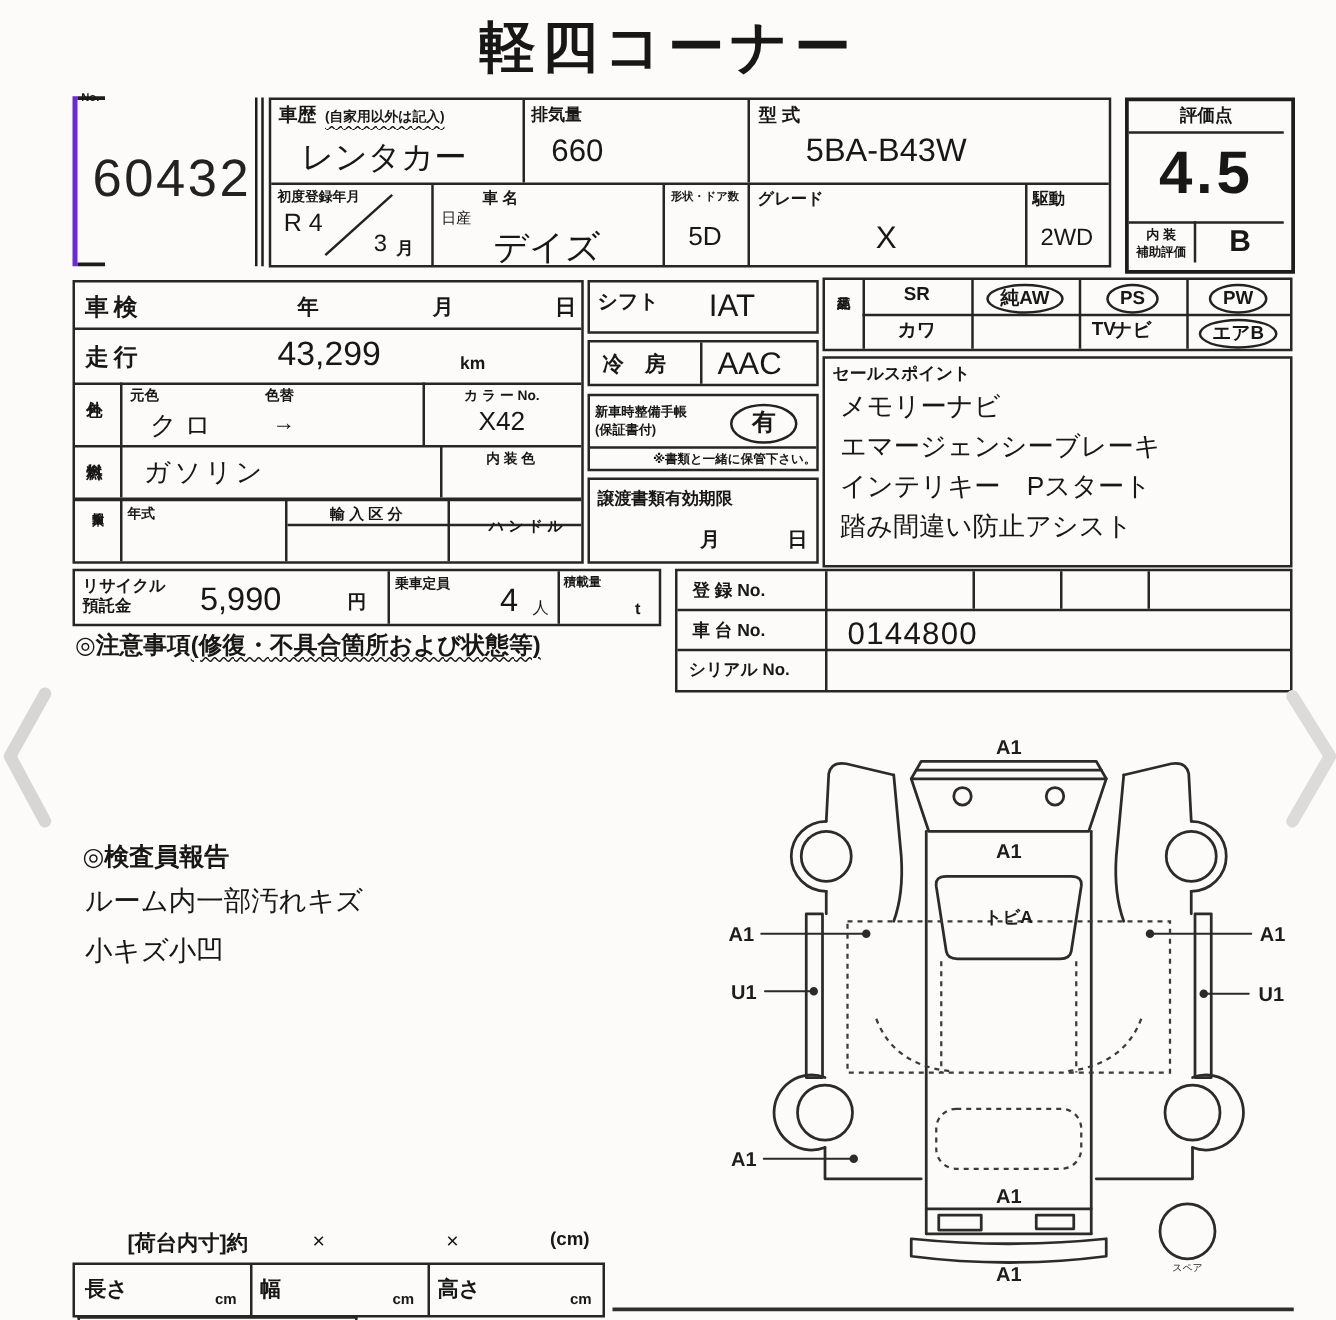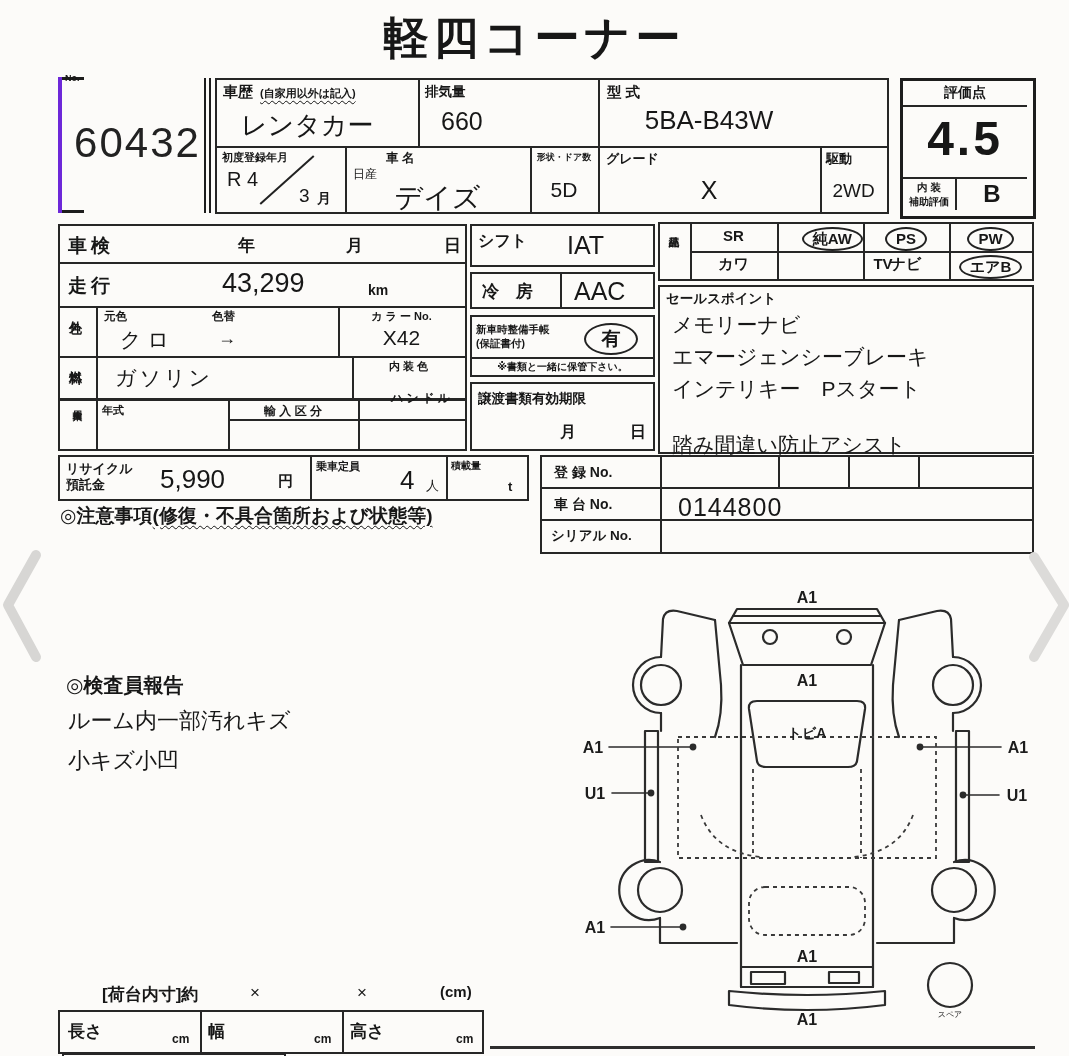--- a/index.html
+++ b/index.html
@@ -113,21 +113,21 @@
     <span class="abs" style="left:55px;top:138px;font-size:21px;letter-spacing:3px;">ガソリン</span>
     <div class="abs ctr b" style="left:292px;top:133px;width:113px;font-size:11px;">内 装 色</div>
 
     <div class="vl" style="left:36px;top:174px;height:49px;"></div>
     <div class="vl" style="left:168px;top:174px;height:49px;"></div>
     <div class="vl" style="left:298px;top:174px;height:49px;"></div>
     <div class="hl" style="left:170px;top:193px;width:235px;"></div>
     <div class="abs b vert" style="left:13px;top:177px;font-size:9.5px;">輸入車用</div>
     <span class="abs b" style="left:42px;top:177px;font-size:11px;">年式</span>
     <div class="abs ctr b" style="left:168px;top:177px;width:130px;font-size:12px;">輸 入 区 分</div>
-    <div class="abs ctr b" style="left:298px;top:164px;width:125px;font-size:12px;">ハ ン ド ル</div>
+    <div class="abs ctr b" style="left:298px;top:187px;width:125px;font-size:12px;">ハ ン ド ル</div>
   </div>
 
   <div class="bx" style="left:58px;top:455px;width:467px;height:42px;">
     <div class="vl" style="left:250px;top:0;height:42px;"></div>
     <div class="vl" style="left:386px;top:0;height:42px;"></div>
     <span class="abs b" style="left:6px;top:3px;font-size:13px;">リサイクル</span>
     <span class="abs b" style="left:6px;top:19px;font-size:13px;">預託金</span>
     <span class="abs" style="left:100px;top:7px;font-size:26px;">5,990</span>
     <span class="abs b" style="left:218px;top:15px;font-size:15px;">円</span>
     <span class="abs b" style="left:256px;top:2px;font-size:11px;">乗車定員</span>
@@ -148,51 +148,51 @@
   <div class="bx" style="left:470px;top:272px;width:181px;height:33px;">
     <div class="vl" style="left:88px;top:0;height:33px;"></div>
     <span class="abs b" style="left:10px;top:6px;font-size:17px;letter-spacing:6px;">冷 房</span>
     <span class="abs" style="left:102px;top:3px;font-size:25px;">AAC</span>
   </div>
   <div class="bx" style="left:470px;top:315px;width:181px;height:58px;">
     <div class="hl" style="left:0;top:40px;width:181px;"></div>
     <span class="abs b" style="left:4px;top:6px;font-size:10.5px;">新車時整備手帳</span>
     <span class="abs b" style="left:4px;top:20px;font-size:10.5px;">(保証書付)</span>
     <div class="abs ctr b" style="left:112px;top:6px;width:50px;height:28px;border:2.2px solid #222;border-radius:50%;font-size:19px;line-height:28px;">有</div>
-    <div class="abs ctr b" style="left:0;top:43px;width:181px;font-size:10px;">※書類と一緒に保管下さい。</div>
+    <div class="abs ctr b" style="left:0;top:43px;width:181px;font-size:10px;text-align:right;">※書類と一緒に保管下さい。</div>
   </div>
   <div class="bx" style="left:470px;top:382px;width:181px;height:65px;">
     <span class="abs b" style="left:6px;top:6px;font-size:13.5px;">譲渡書類有効期限</span>
     <span class="abs b" style="left:88px;top:38px;font-size:16px;">月</span>
     <span class="abs b" style="left:158px;top:38px;font-size:16px;">日</span>
   </div>
 
   <div class="bx" style="left:658px;top:222px;width:372px;height:55px;">
     <div class="vl" style="left:30px;top:0;height:55px;"></div>
     <div class="vl" style="left:117px;top:0;height:55px;"></div>
     <div class="vl" style="left:203px;top:0;height:55px;"></div>
     <div class="vl" style="left:289px;top:0;height:55px;"></div>
     <div class="hl" style="left:30px;top:27px;width:342px;"></div>
     <div class="abs b vert" style="left:9px;top:5px;font-size:10.5px;">純正品</div>
     <div class="eqcell" style="left:30px;top:3px;width:87px;"><span>SR</span></div>
-    <div class="eqcell" style="left:117px;top:3px;width:86px;text-align:right;"><span class="circled">純AW</span></div>
+    <div class="eqcell" style="left:117px;top:3px;width:86px;"><span class="circled">純AW</span></div>
     <div class="eqcell" style="left:203px;top:3px;width:86px;"><span class="circled">PS</span></div>
     <div class="eqcell" style="left:289px;top:3px;width:83px;"><span class="circled">PW</span></div>
     <div class="eqcell" style="left:30px;top:31px;width:87px;"><span>カワ</span></div>
     <div class="eqcell" style="left:134px;top:31px;width:86px;padding-left:46px;"><span>TV</span></div>
     <div class="eqcell" style="left:203px;top:31px;width:86px;"><span>ナビ</span></div>
     <div class="eqcell" style="left:289px;top:31px;width:83px;"><span class="circled">エアB</span></div>
   </div>
 
   <div class="bx" style="left:658px;top:285px;width:372px;height:165px;">
     <span class="abs b" style="left:6px;top:3px;font-size:13.5px;">セールスポイント</span>
     <div class="abs" style="left:12px;top:24px;font-size:21px;">メモリーナビ</div>
     <div class="abs" style="left:12px;top:56px;font-size:21px;">エマージェンシーブレーキ</div>
     <div class="abs" style="left:12px;top:88px;font-size:21px;">インテリキー　Pスタート</div>
-    <div class="abs" style="left:12px;top:120px;font-size:21px;margin-top:24px;">踏み間違い防止アシスト</div>
+    <div class="abs" style="left:12px;top:120px;font-size:21px;">踏み間違い防止アシスト</div>
   </div>
 
   <div class="bx" style="left:540px;top:455px;width:490px;height:95px;">
     <div class="hl" style="left:0;top:30px;width:490px;"></div>
     <div class="hl" style="left:0;top:62px;width:490px;"></div>
     <div class="vl" style="left:118px;top:0;height:95px;"></div>
     <div class="vl" style="left:236px;top:0;height:30px;"></div>
     <div class="vl" style="left:306px;top:0;height:30px;"></div>
     <div class="vl" style="left:376px;top:0;height:30px;"></div>
     <span class="abs b" style="left:12px;top:7px;font-size:14px;">登 録 No.</span>

